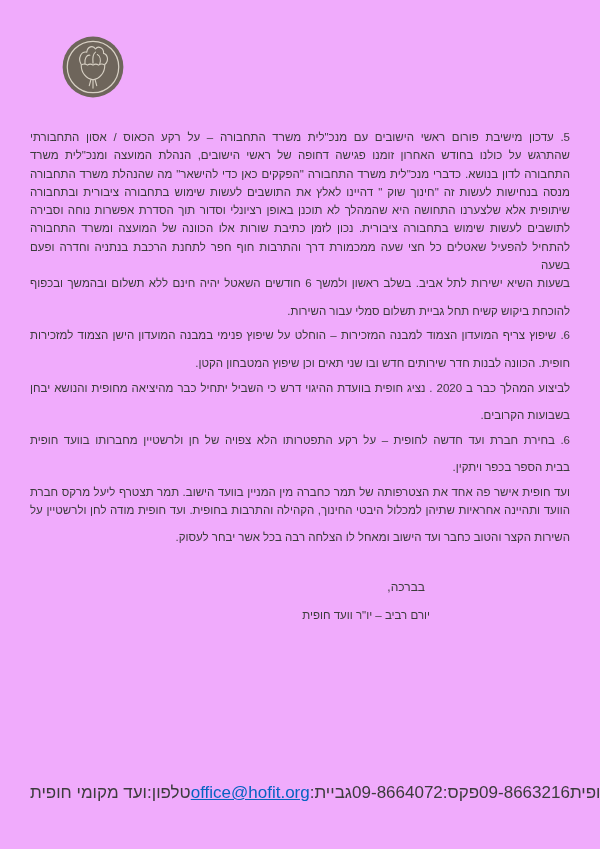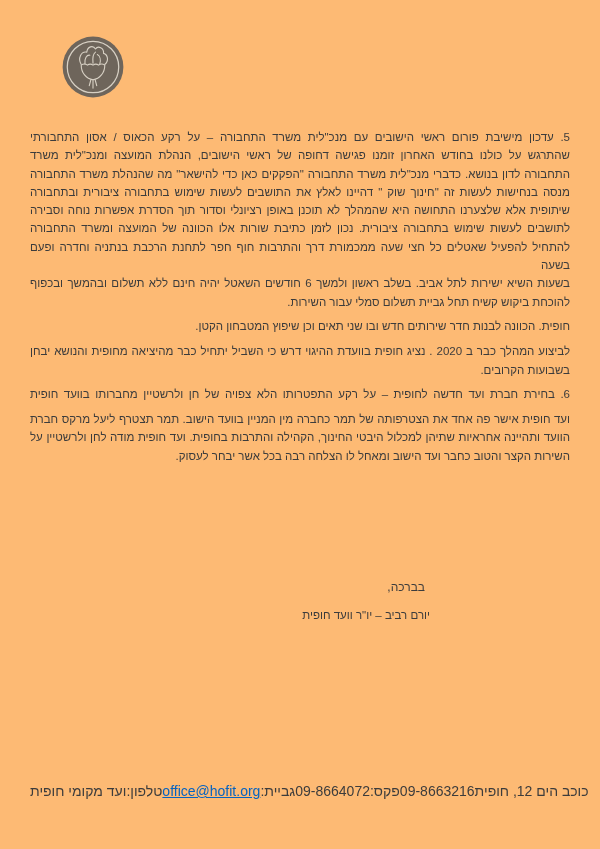--- a/index.html
+++ b/index.html
@@ -4,50 +4,50 @@
 <style>
   html,body{margin:0;padding:0;}
   body{
     width:600px;height:849px;
     background:#ffffff;
     position:relative;
     overflow:hidden;
     font-family:"Liberation Sans","DejaVu Sans",sans-serif;
     color:#3c3c3c;
   }
-  .page{position:absolute;inset:0;background:#fdba74;}
+  .page{position:absolute;inset:0;background:#f0abfc;}
   .logo{position:absolute;left:62px;top:36px;width:62px;height:62px;}
   .doc-body{
     position:absolute;left:30px;right:30px;top:128px;
     direction:rtl;
     font-size:11.5px;
     line-height:18.3px;
     color:#3c3c3c;
   }
   .para{margin:0 0 6.5px 0;}
   .line{
     direction:rtl;
     text-align:justify;
     text-align-last:justify;
     white-space:normal;
   }
-  .line.end{text-align-last:right;}
+  .line.end{text-align-last:right;margin-top:9px;}
   .signature-closing{
     position:absolute;top:580px;right:175px;
     direction:rtl;font-size:12px;color:#3c3c3c;
   }
   .signature-name{
     position:absolute;top:609px;right:170px;
     direction:rtl;font-size:11.5px;color:#3c3c3c;
   }
   .footer{
     position:absolute;left:30px;right:27px;top:783px;
     display:flex;flex-direction:row;align-items:baseline;
     justify-content:space-between;
-    font-size:14px;color:#3c3c3c;
+    font-size:17px;color:#3c3c3c;
   }
   .footer span{white-space:nowrap;}
   .rtl{direction:rtl;unicode-bidi:isolate;}
   a.email-link{text-decoration:underline;cursor:pointer;}
 </style>
 </head>
 <body>
 
 <div class="page">
 
@@ -77,30 +77,32 @@
       <div class="line">התחבורה לדון בנושא. כדברי מנכ"לית משרד התחבורה "הפקקים כאן כדי להישאר" מה שהנהלת משרד התחבורה</div>
       <div class="line">מנסה בנחישות לעשות זה "חינוך שוק " דהיינו לאלץ את התושבים לעשות שימוש בתחבורה ציבורית ובתחבורה</div>
       <div class="line">שיתופית אלא שלצערנו התחושה היא שהמהלך לא תוכנן באופן רציונלי וסדור תוך הסדרת אפשרות נוחה וסבירה</div>
       <div class="line">לתושבים לעשות שימוש בתחבורה ציבורית. נכון לזמן כתיבת שורות אלו הכוונה של המועצה ומשרד התחבורה</div>
       <div class="line">להתחיל להפעיל שאטלים כל חצי שעה ממכמורת דרך והתרבות חוף חפר לתחנת הרכבת בנתניה וחדרה ופעם בשעה</div>
       <div class="line">בשעות השיא ישירות לתל אביב. בשלב ראשון ולמשך 6 חודשים השאטל יהיה חינם ללא תשלום ובהמשך ובכפוף</div>
       <div class="line end">להוכחת ביקוש קשיח תחל גביית תשלום סמלי עבור השירות.</div>
     </div>
 
     <div class="para">
+      <div class="line">6. שיפוץ צריף המועדון הצמוד למבנה המזכירות – הוחלט על שיפוץ פנימי במבנה המועדון הישן הצמוד למזכירות</div>
       <div class="line end">חופית. הכוונה לבנות חדר שירותים חדש ובו שני תאים וכן שיפוץ המטבחון הקטן.</div>
     </div>
 
     <div class="para">
       <div class="line">לביצוע המהלך כבר ב 2020 . נציג חופית בוועדת ההיגוי דרש כי השביל יתחיל כבר מהיציאה מחופית והנושא יבחן</div>
       <div class="line end">בשבועות הקרובים.</div>
     </div>
 
     <div class="para">
       <div class="line">6. בחירת חברת ועד חדשה לחופית – על רקע התפטרותו הלא צפויה של חן ולרשטיין מחברותו בוועד חופית</div>
+      <div class="line end">בבית הספר בכפר ויתקין.</div>
     </div>
 
     <div class="para">
       <div class="line">ועד חופית אישר פה אחד את הצטרפותה של תמר כחברה מין המניין בוועד הישוב. תמר תצטרף ליעל מרקס חברת</div>
       <div class="line">הוועד ותהיינה אחראיות שתיהן למכלול היבטי החינוך, הקהילה והתרבות בחופית. ועד חופית מודה לחן ולרשטיין על</div>
       <div class="line end">השירות הקצר והטוב כחבר ועד הישוב ומאחל לו הצלחה רבה בכל אשר יבחר לעסוק.</div>
     </div>
 
   </div>
 

